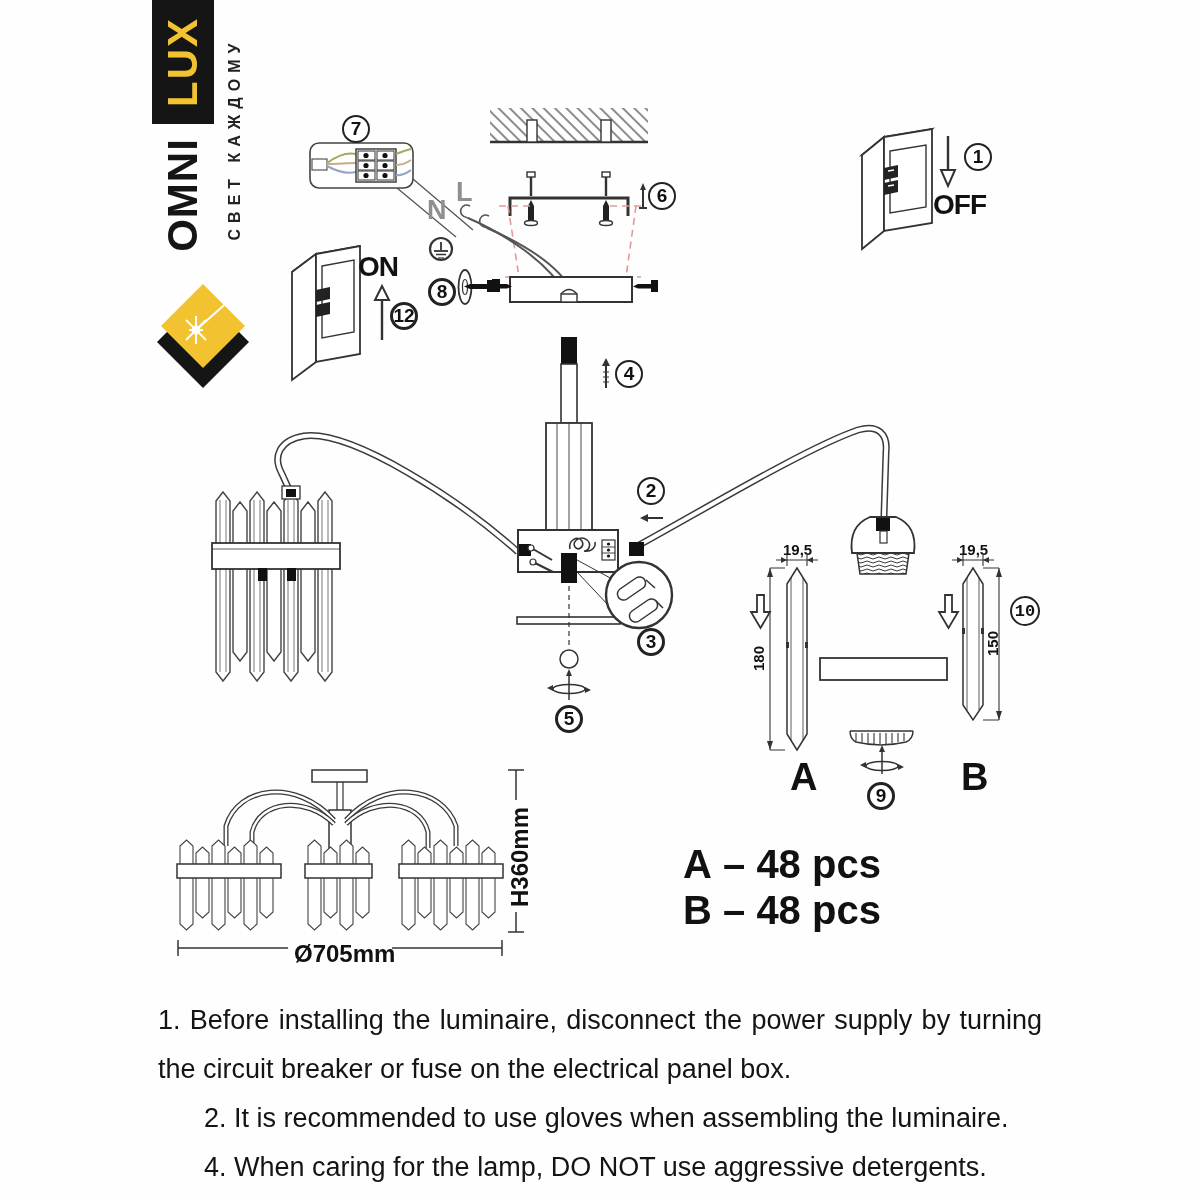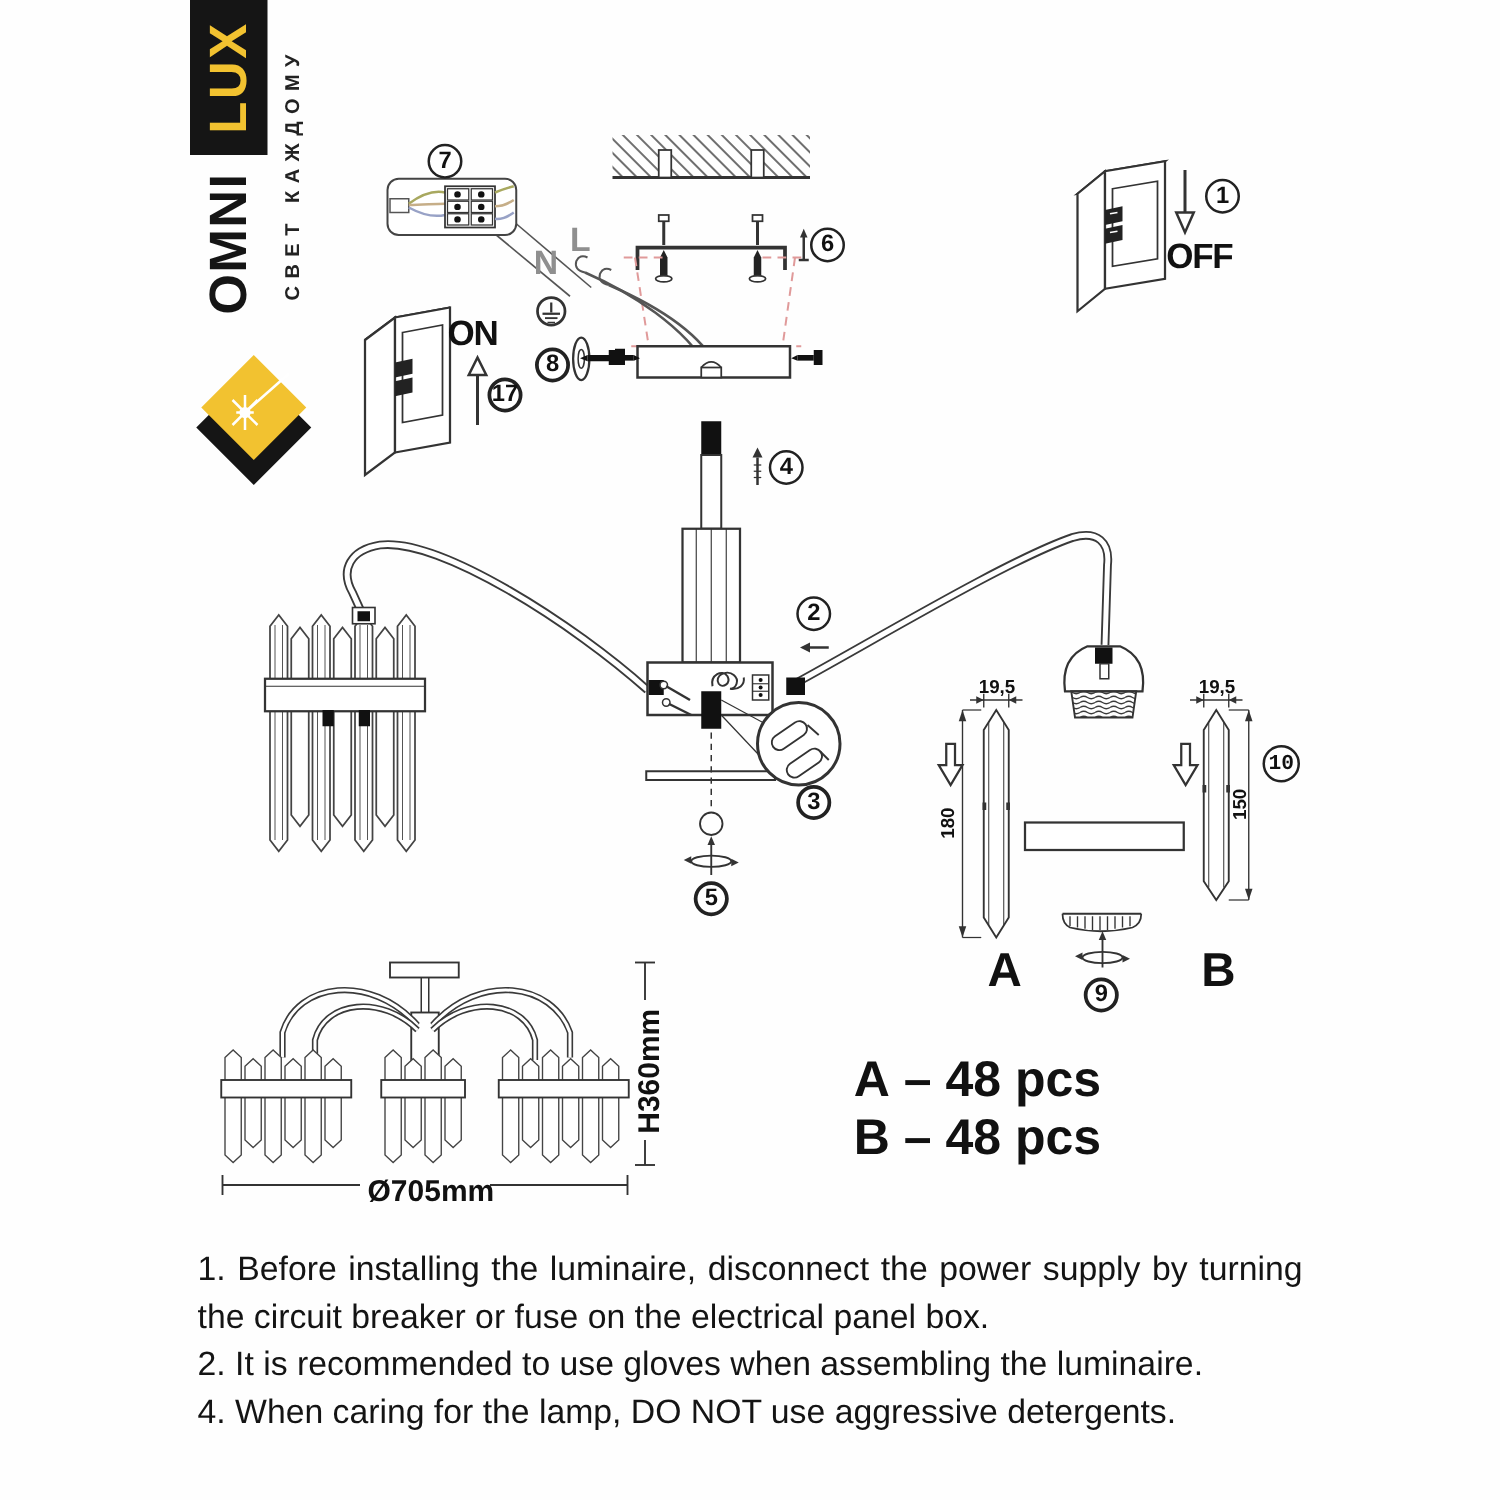--- a/index.html
+++ b/index.html
@@ -26,23 +26,23 @@
   .callout.wide{width:30px;height:30px;font-size:17px;font-family:Liberation Mono, monospace;}
   .dim{font-size:15px;font-weight:700;white-space:nowrap;}
   .dim.rot{transform:rotate(-90deg);transform-origin:center;}
   .big-letter{font-size:38px;font-weight:800;}
   .ov-dim{font-size:24px;font-weight:700;white-space:nowrap;}
   .ov-dim.rot{transform:rotate(-90deg);transform-origin:center;}
   .parts-line{left:683px;font-size:40px;white-space:nowrap;}
   .parts-line .pl{font-weight:800;}
   .parts-line .pq{font-weight:700;}
   .instructions{left:158px;top:996px;width:884px;}
-  .instructions p{margin:0;font-size:27px;line-height:38px;font-weight:500;color:#141414;
+  .instructions p{margin:0;font-size:27px;line-height:49px;font-weight:500;color:#141414;
                   text-align:justify;}
-  .instructions p:last-child,.instructions p.single{text-align:left;}
+  .instructions p:last-child,.instructions p.single{text-align:left;margin-left:46px;}
 </style>
 </head>
 <body>
 
 <div id="sheet">
 
 <svg id="art" width="1200" height="1200" viewBox="0 0 1200 1200">
   <defs>
     <pattern id="hatch" width="8" height="8" patternUnits="userSpaceOnUse" patternTransform="rotate(-45)">
       <line x1="4" y1="0" x2="4" y2="8" stroke="#6f6f6f" stroke-width="1.6"></line>
@@ -436,21 +436,21 @@
 <div class="callout" style="left:964px;top:143px;">1</div>
 <div class="callout" style="left:637px;top:477px;">2</div>
 <div class="callout thick" style="left:637px;top:628px;">3</div>
 <div class="callout" style="left:615px;top:360px;">4</div>
 <div class="callout thick" style="left:555px;top:705px;">5</div>
 <div class="callout" style="left:648px;top:182px;">6</div>
 <div class="callout" style="left:342px;top:115px;">7</div>
 <div class="callout thick" style="left:428px;top:278px;">8</div>
 <div class="callout thick" style="left:867px;top:782px;">9</div>
 <div class="callout wide" style="left:1010px;top:596px;">10</div>
-<div class="callout thick" style="left:390px;top:302px;">17</div>
+<div class="callout thick" style="left:390px;top:302px;">12</div>
 
 <div class="abs dim" style="left:783px;top:541px;">19,5</div>
 <div class="abs dim" style="left:959px;top:541px;">19,5</div>
 <div class="abs dim rot" style="left:746px;top:650px;">180</div>
 <div class="abs dim rot" style="left:980px;top:635px;">150</div>
 
 <div class="abs big-letter" style="left:790px;top:756px;">A</div>
 <div class="abs big-letter" style="left:961px;top:756px;">B</div>
 
 <div class="abs ov-dim" style="left:294px;top:940px;">Ø705mm</div>

